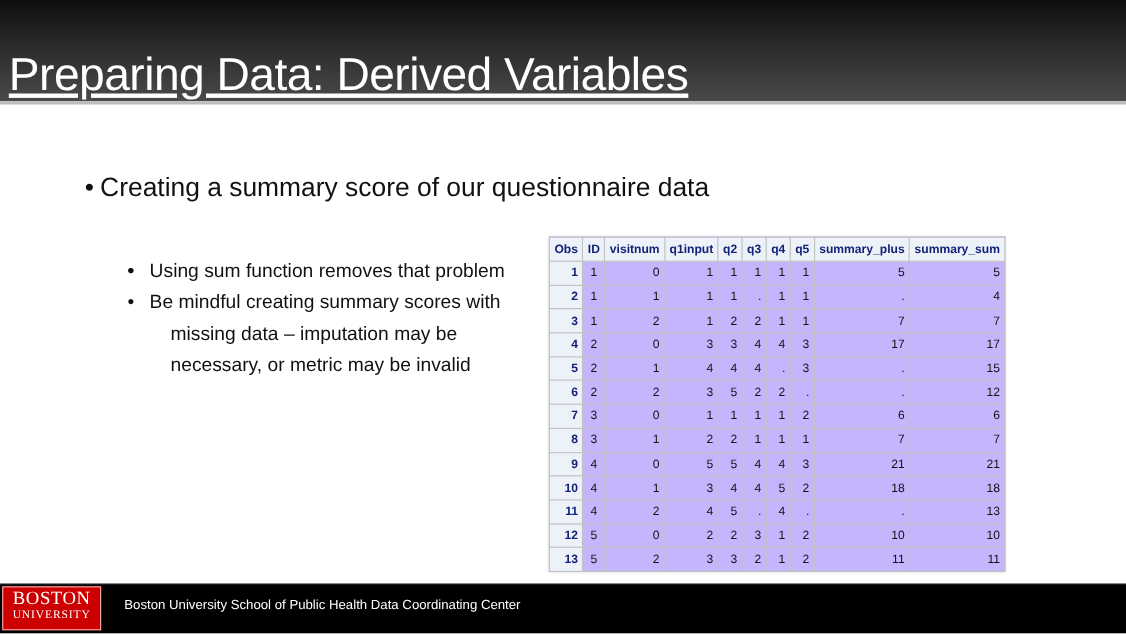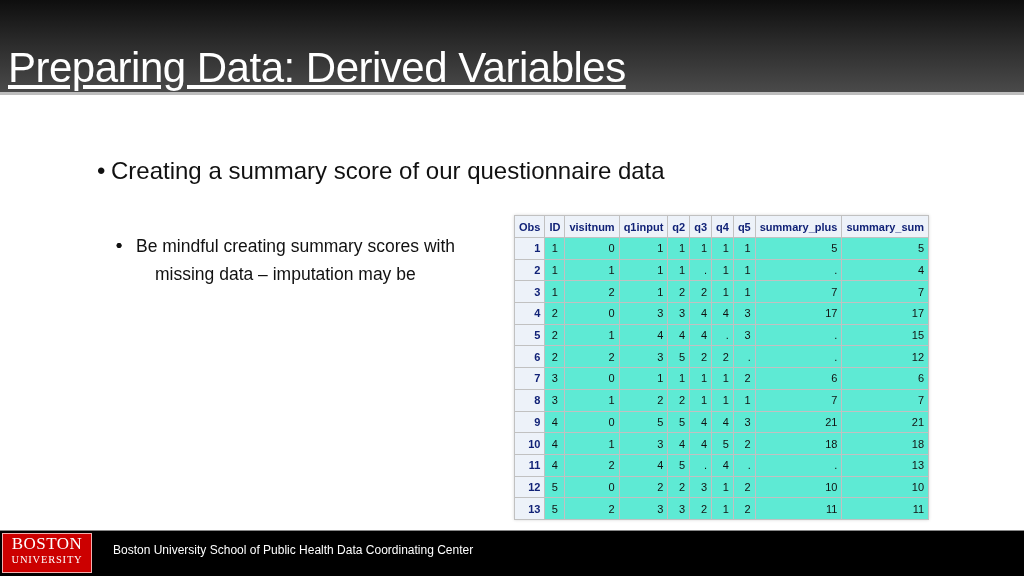--- a/index.html
+++ b/index.html
@@ -1,27 +1,27 @@
 <!DOCTYPE html>
 <html><head>
 <meta charset="utf-8">
 <style>
   html, body { margin:0; padding:0; }
   body { width:1024px; height:576px; position:relative; overflow:hidden; background:#ffffff; font-family:"Liberation Sans", sans-serif; }
   .title-bar { position:absolute; left:0; top:0; width:1024px; height:92px;
     background:linear-gradient(to bottom, #0e0e0e 0%, #2a2a2a 45%, #4a4a4a 100%); }
   .title-rule { position:absolute; left:0; top:92px; width:1024px; height:3px; background:#bdbdbd; }
   .title { position:absolute; left:8px; top:44px; color:#ffffff; font-size:42px; font-weight:300; letter-spacing:-0.5px; white-space:nowrap; font-family:"Liberation Sans", sans-serif;text-decoration:underline; }
-  .main-bullet { position:absolute; left:77px; top:157px; font-size:24px; color:#111; white-space:nowrap;margin-left:20px; }
+  .main-bullet { position:absolute; left:77px; top:157px; font-size:24px; color:#111; white-space:nowrap; }
   .main-bullet .dot { display:inline-block; width:14px; }
   .sub-list { position:absolute; left:116px; top:232px; width:400px; font-size:17.5px; color:#111; line-height:28.3px; }
   .sub-item { position:relative; padding-left:20px; }
   .sub-item .dot { position:absolute; left:0; top:0; }
   .sub-item .cont { display:block; padding-left:19px; }
-  table.sas { position:absolute; left:514px; top:215px; border-collapse:collapse; font-size:11px; color:#111; background:#5eead4; box-shadow:0 0 3px #d8d8d8; }
+  table.sas { position:absolute; left:499px; top:215px; border-collapse:collapse; font-size:11px; color:#111; background:#c4b5fd; box-shadow:0 0 3px #d8d8d8; }
   table.sas th { background:#edf2f9; color:#112277; font-weight:bold; height:21px; padding:0 4px; border:1px solid #c1c1c1; white-space:nowrap; font-size:11px; }
   table.sas td { height:20.7px; padding:0 4px; border:1px solid #c1c1c1; text-align:right; }
   table.sas td.obs { background:#edf2f9; color:#112277; font-weight:bold; }
   table.sas td.id { text-align:center; }
   .footer { position:absolute; left:0; top:531px; width:1024px; height:45px; background:#000; }
   .footer-line { position:absolute; left:0; top:530px; width:1024px; height:1px; background:#888; }
   .logo { position:absolute; left:2px; top:533px; width:90px; height:40px; background:#cc0000; border:1px solid #f3b0b0; box-sizing:border-box; color:#fff; font-family:"Liberation Serif", serif; text-align:center; }
   .logo .l1 { font-size:17px; line-height:19px; margin-top:0; letter-spacing:0.5px; }
   .logo .l2 { font-size:10.5px; line-height:14px; letter-spacing:0.8px; }
   .footer-text { position:absolute; left:113px; top:543px; color:#fff; font-size:12px; white-space:nowrap; }
@@ -36,25 +36,27 @@
 <div class="main-bullet">
   <span class="dot">•</span><span>Creating a summary score of our questionnaire data</span>
 </div>
 
 <div class="sub-list">
   <div class="sub-item">
     <span class="dot">•</span>
   </div>
   <div class="sub-item">
     <span class="dot">•</span>
+    <span>Using sum function removes that problem</span>
   </div>
   <div class="sub-item">
     <span class="dot">•</span>
     <span>Be mindful creating summary scores with</span>
     <span class="cont">missing data – imputation may be</span>
+    <span class="cont">necessary, or metric may be invalid</span>
   </div>
 </div>
 
 <table class="sas">
   <thead>
     <tr>
       <th>Obs</th>
       <th>ID</th>
       <th>visitnum</th>
       <th>q1input</th>

